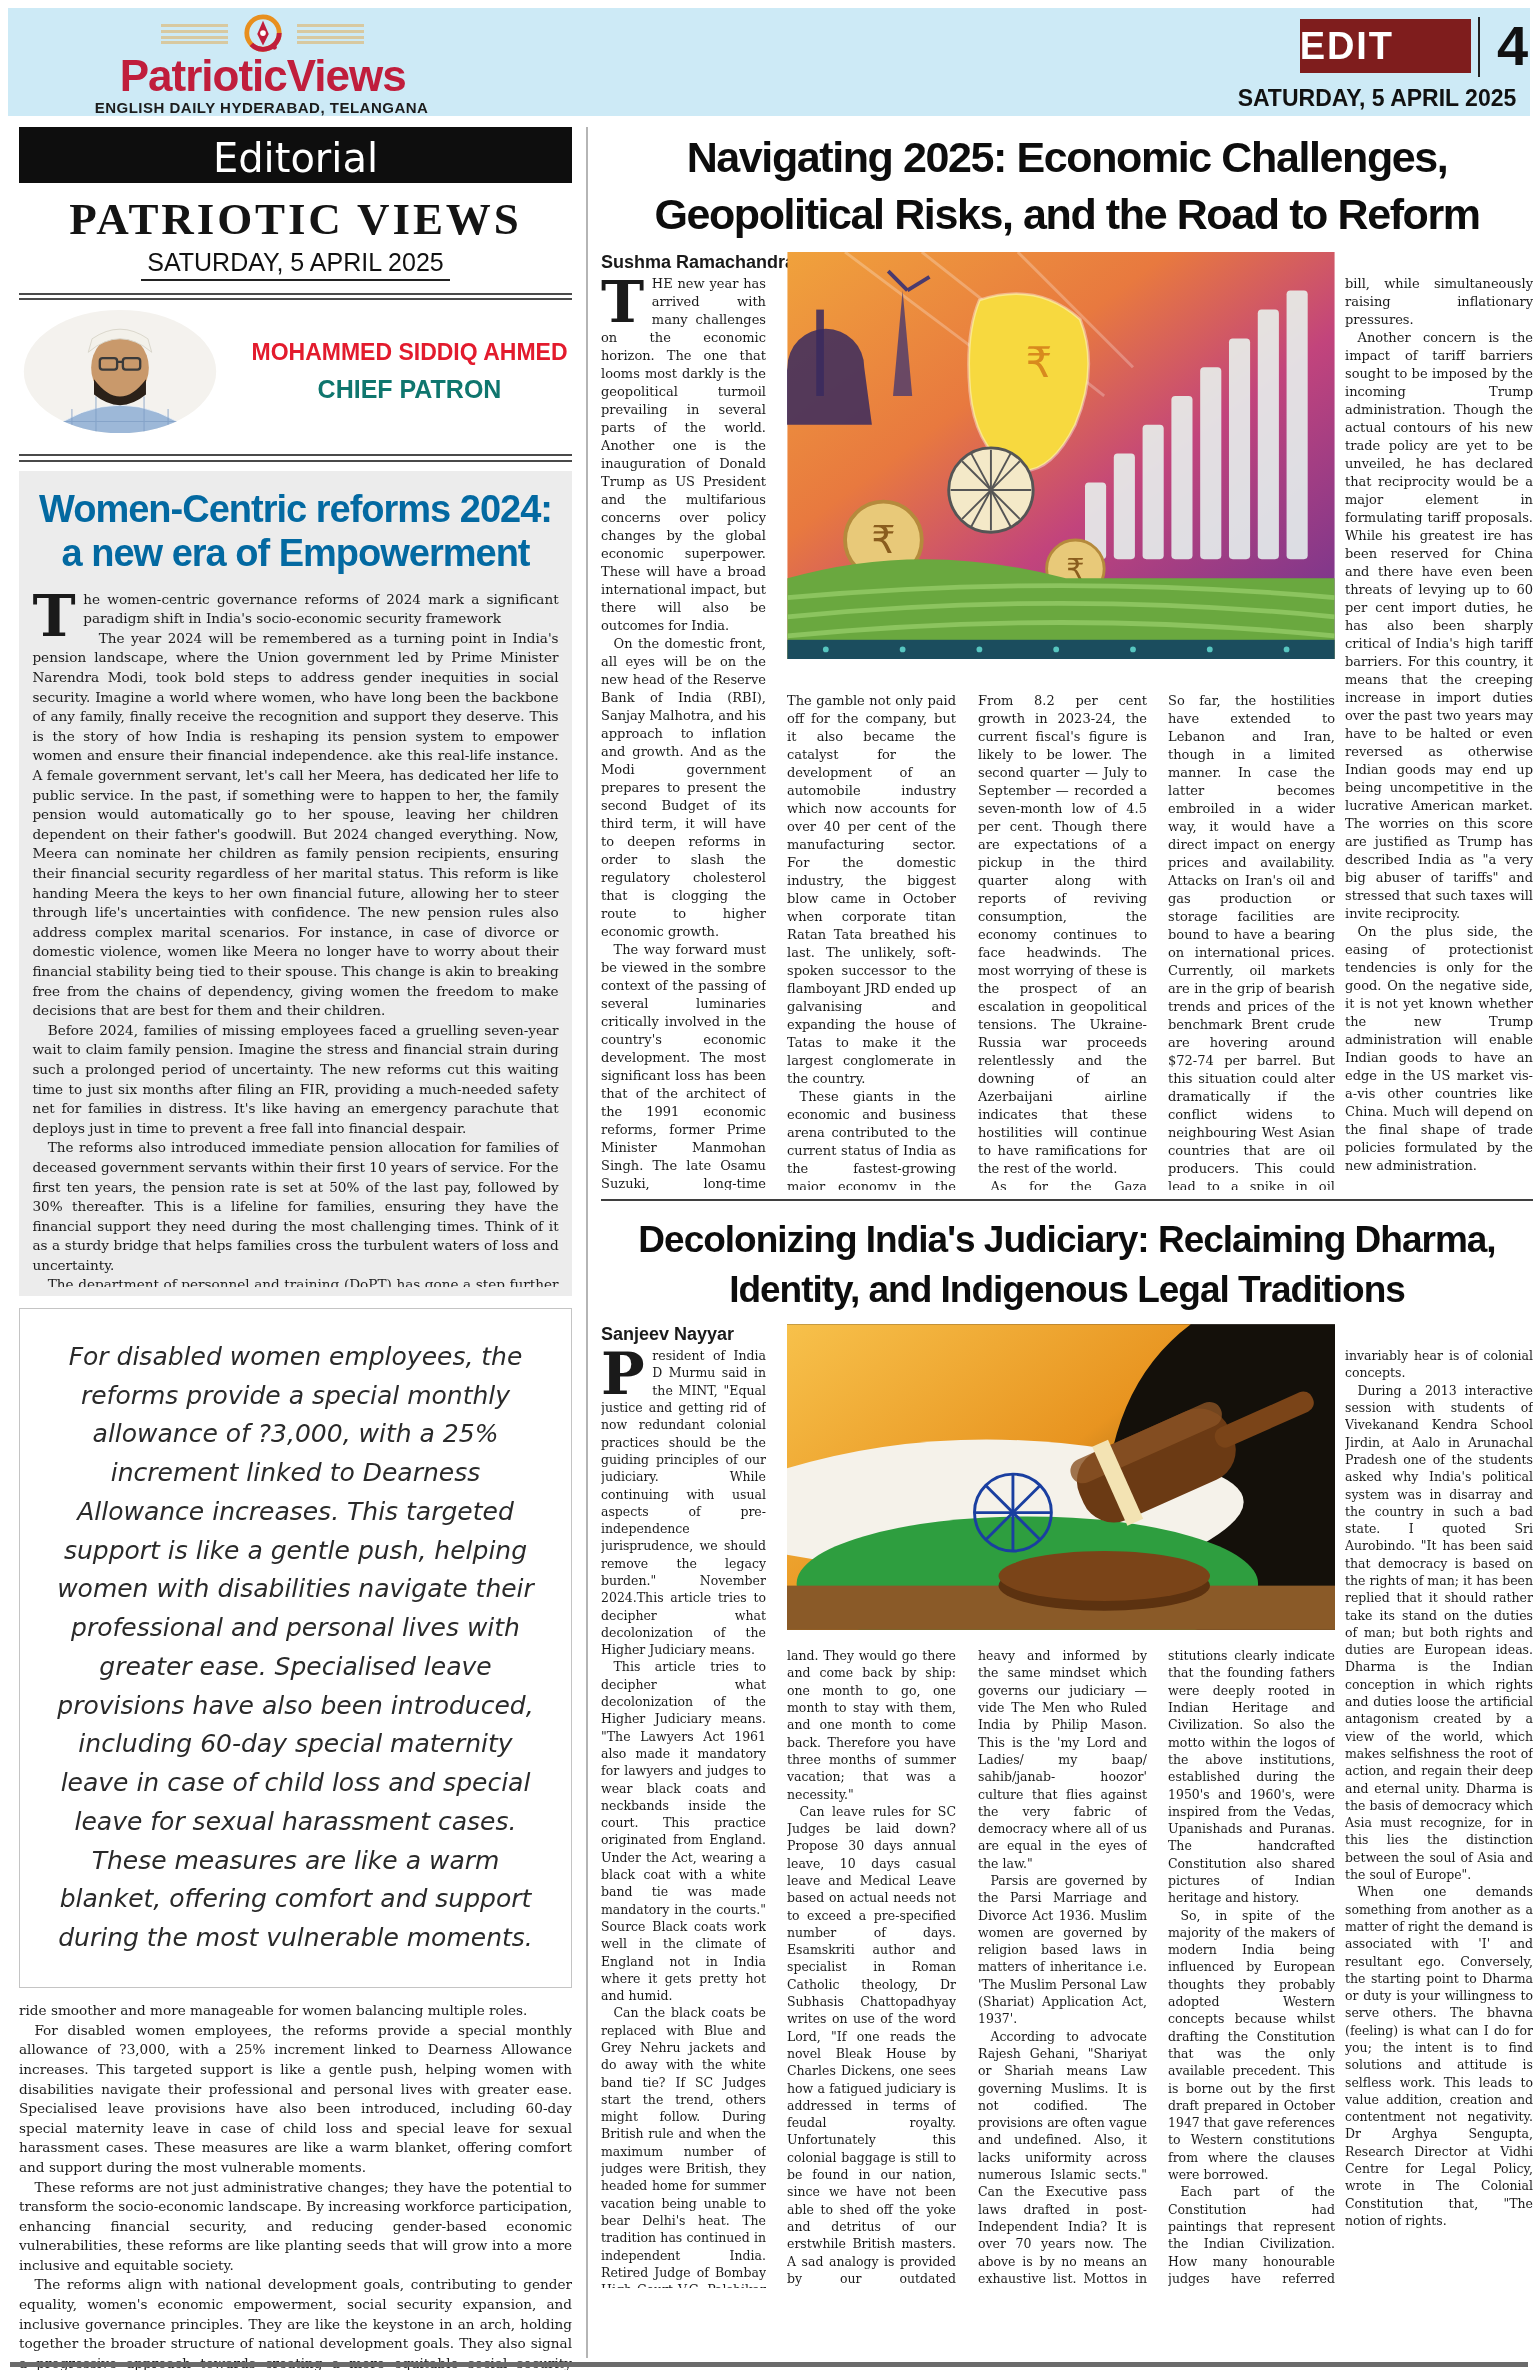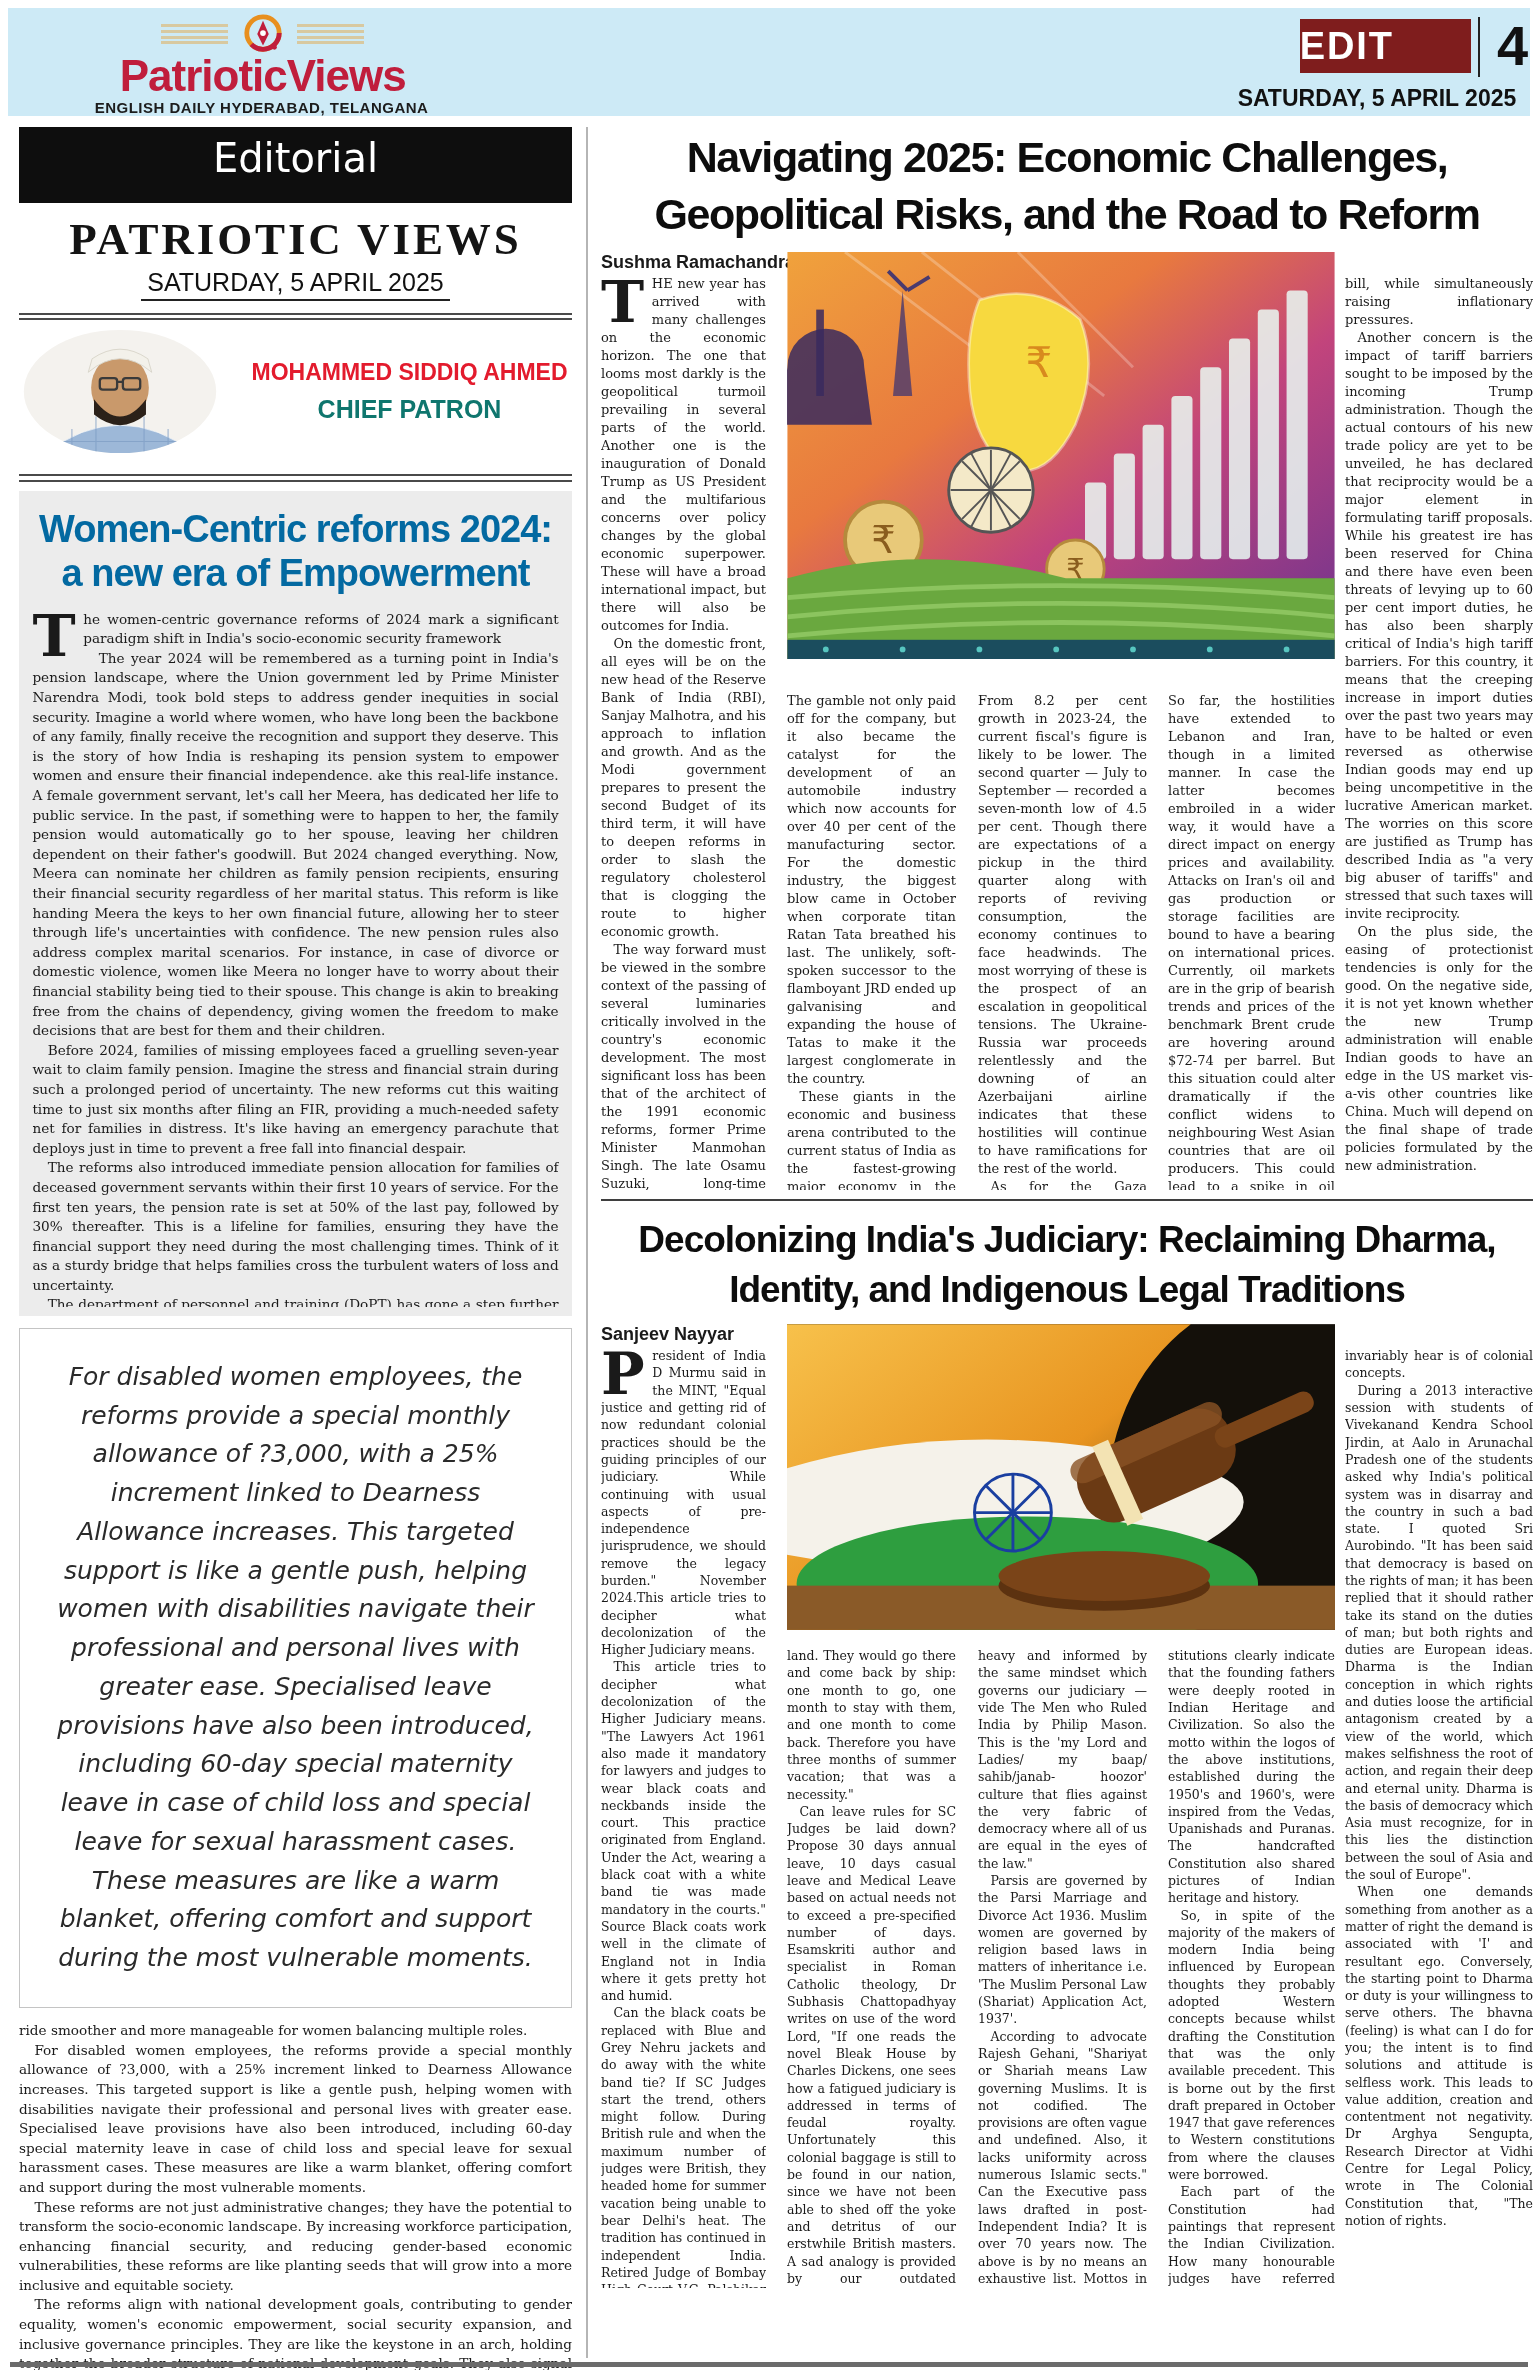--- a/index.html
+++ b/index.html
@@ -20,21 +20,21 @@
                 color:#fff; font-family:"Liberation Sans", sans-serif; font-weight:bold; font-size:38px;
                 line-height:54px; letter-spacing:1.9px; }
   .edit-divider { position:absolute; left:1470px; top:9.6px; width:1.9px; height:60px; background:#222; }
   .page-number { position:absolute; left:1478px; top:5.8px; width:54px; font-family:"Liberation Sans", sans-serif;
                  font-weight:bold; font-size:56px; color:#111; text-align:center; }
   .issue-date { position:absolute; right:13.4px; top:77px; width:365px; text-align:right;
                 font-family:"Liberation Sans", sans-serif; font-weight:bold; font-size:23px; color:#111; }
 
   
   .left-col { position:absolute; left:19px; top:127px; width:553px; }
-  .kicker-box { width:100%; height:76px; background:#0e0e0e; color:#fff; text-align:center;
+  .kicker-box { width:100%; height:56px; background:#0e0e0e; color:#fff; text-align:center;
                 font-family:"DejaVu Sans", sans-serif; font-size:40px; line-height:63px; }
   .ed-masthead { margin-top:9.6px; text-align:center; font-family:"Liberation Serif", serif; font-weight:bold;
                  font-size:45px; letter-spacing:2.9px; color:#141414; }
   .ed-date-wrap { text-align:center; margin-top:3.8px; }
   .ed-date { display:inline-block; font-family:"Liberation Sans", sans-serif; font-size:25px; color:#111;
              border-bottom:2.9px solid #222; padding:0 5.8px 1.9px; }
   .double-rule { margin-top:11.5px; height:7.7px; border-top:2.9px solid #4a4a4a; border-bottom:2.9px solid #4a4a4a; }
   .patron-row { display:flex; align-items:center; gap:26px; padding:7.7px 0; height:142px; }
   .patron-photo { width:202px; height:127px; flex:none; }
   .patron-text { flex:1; text-align:center; }

